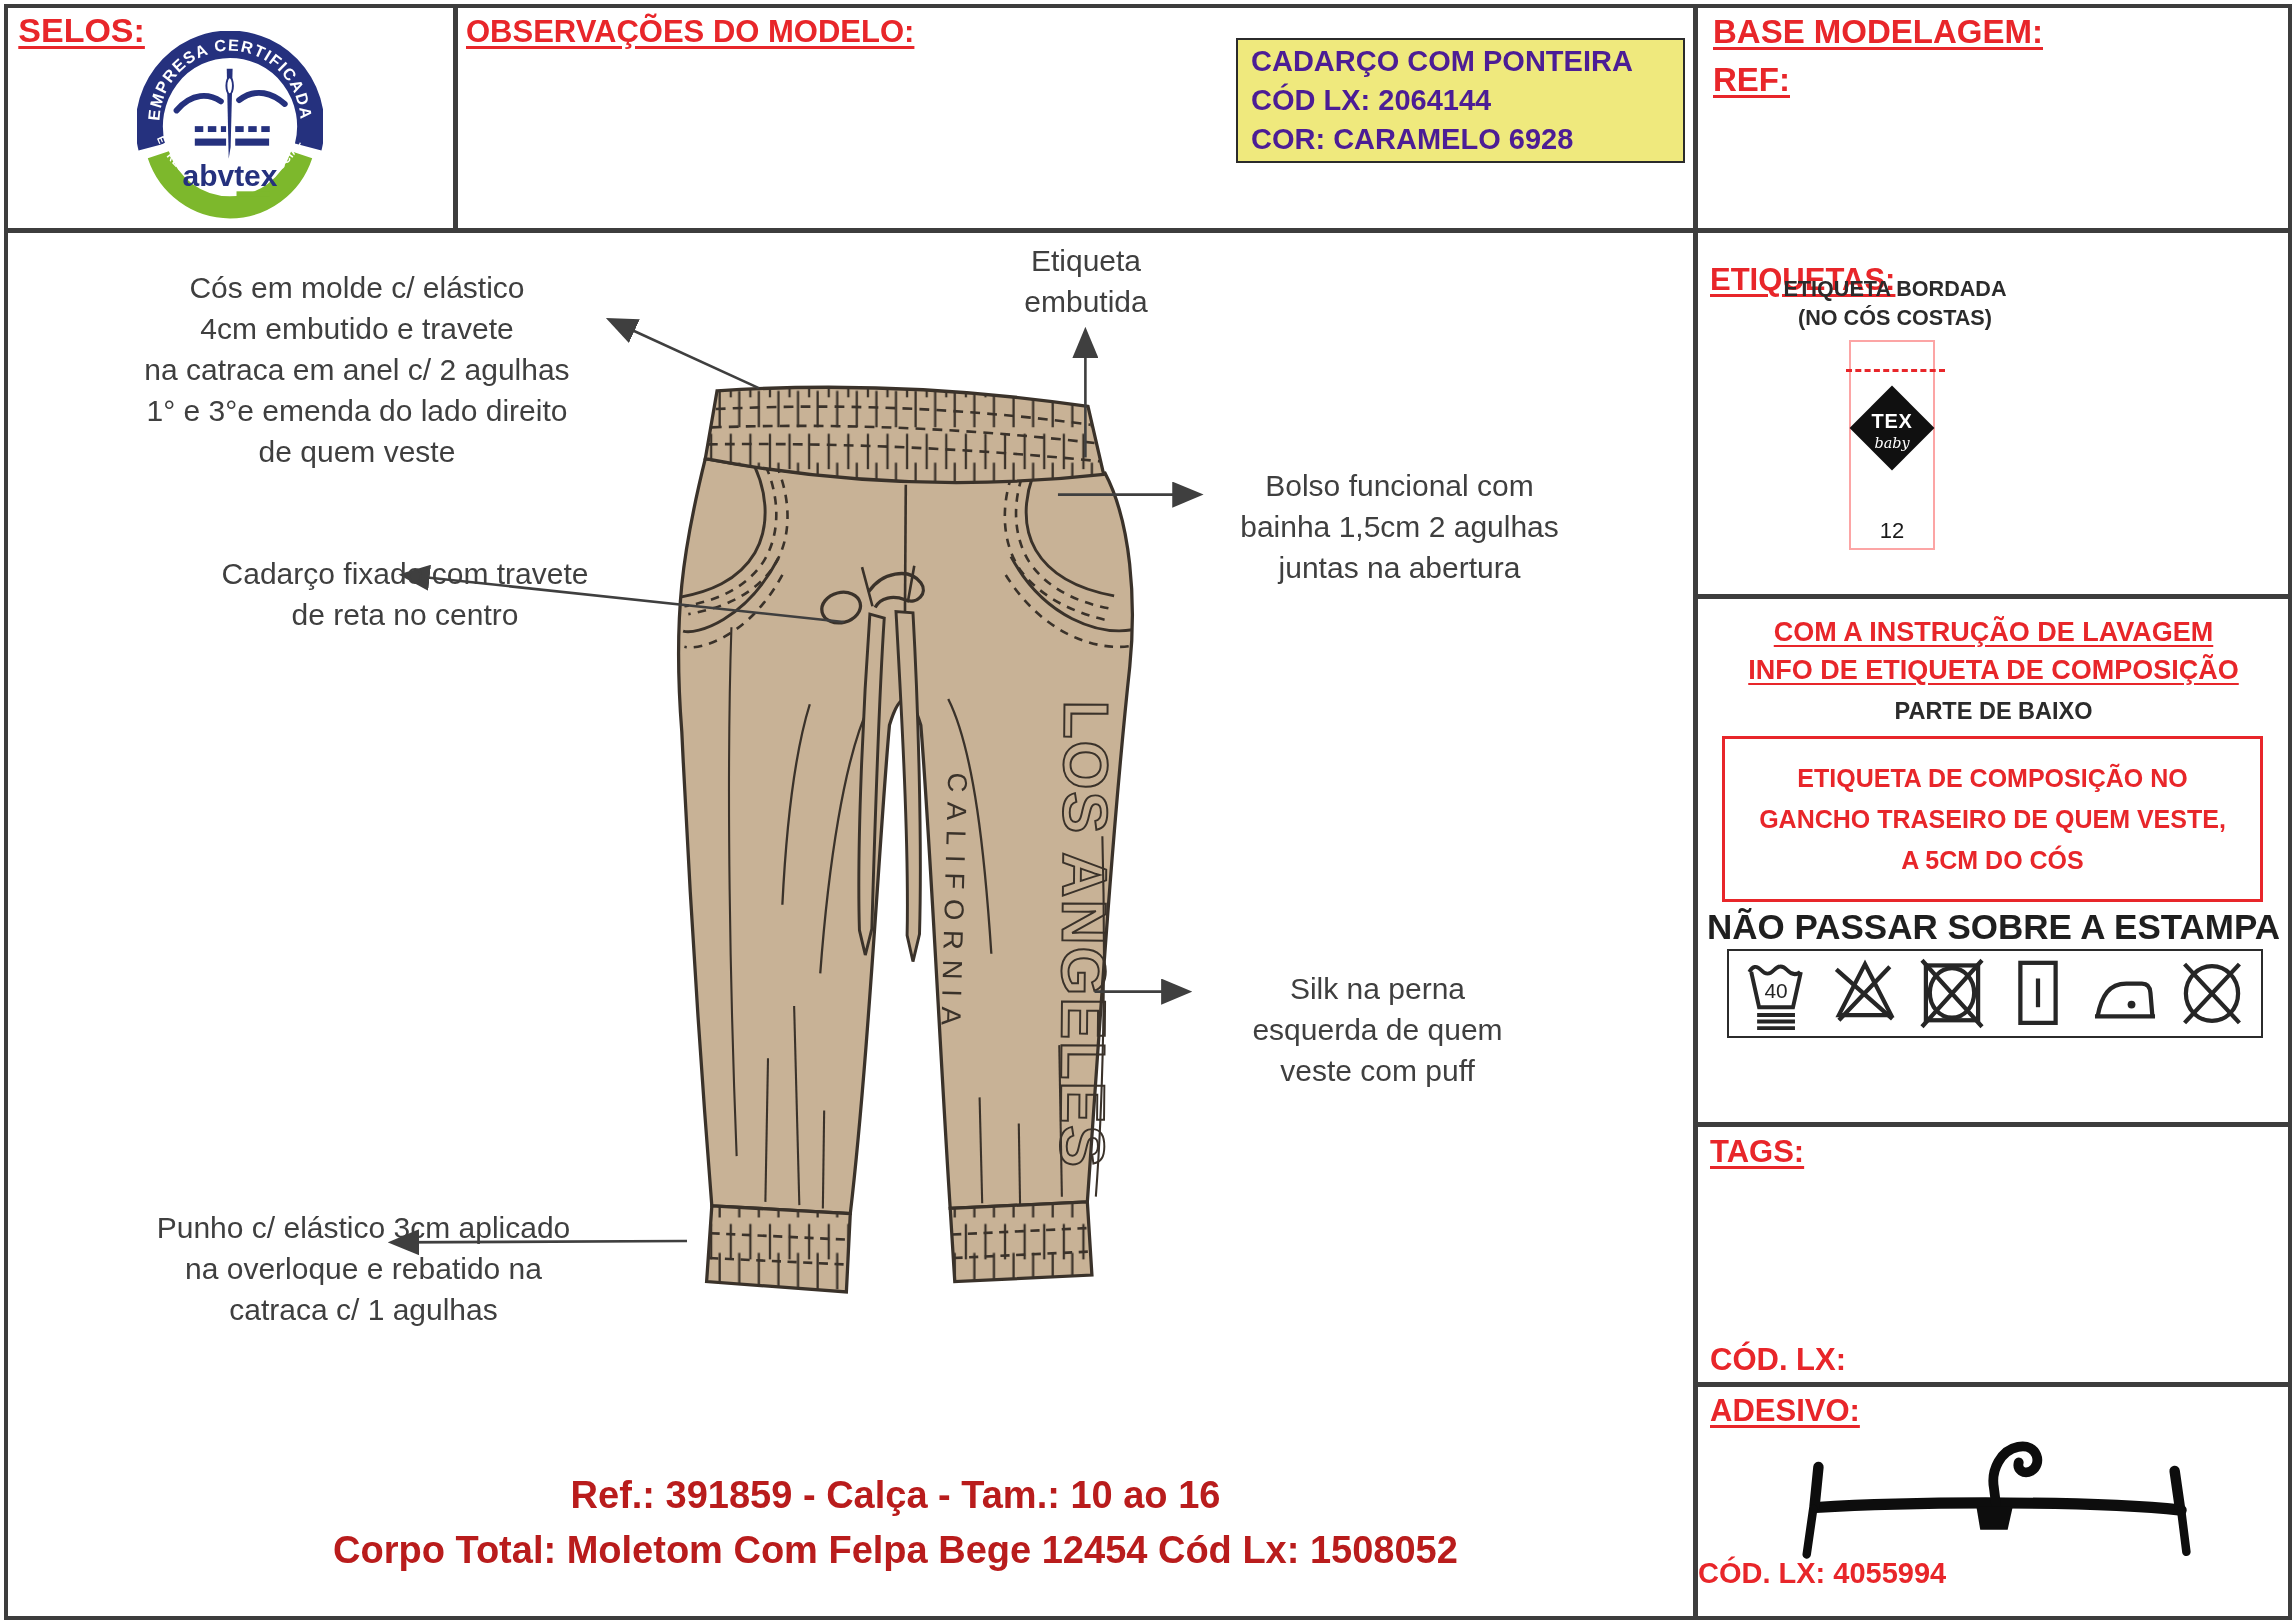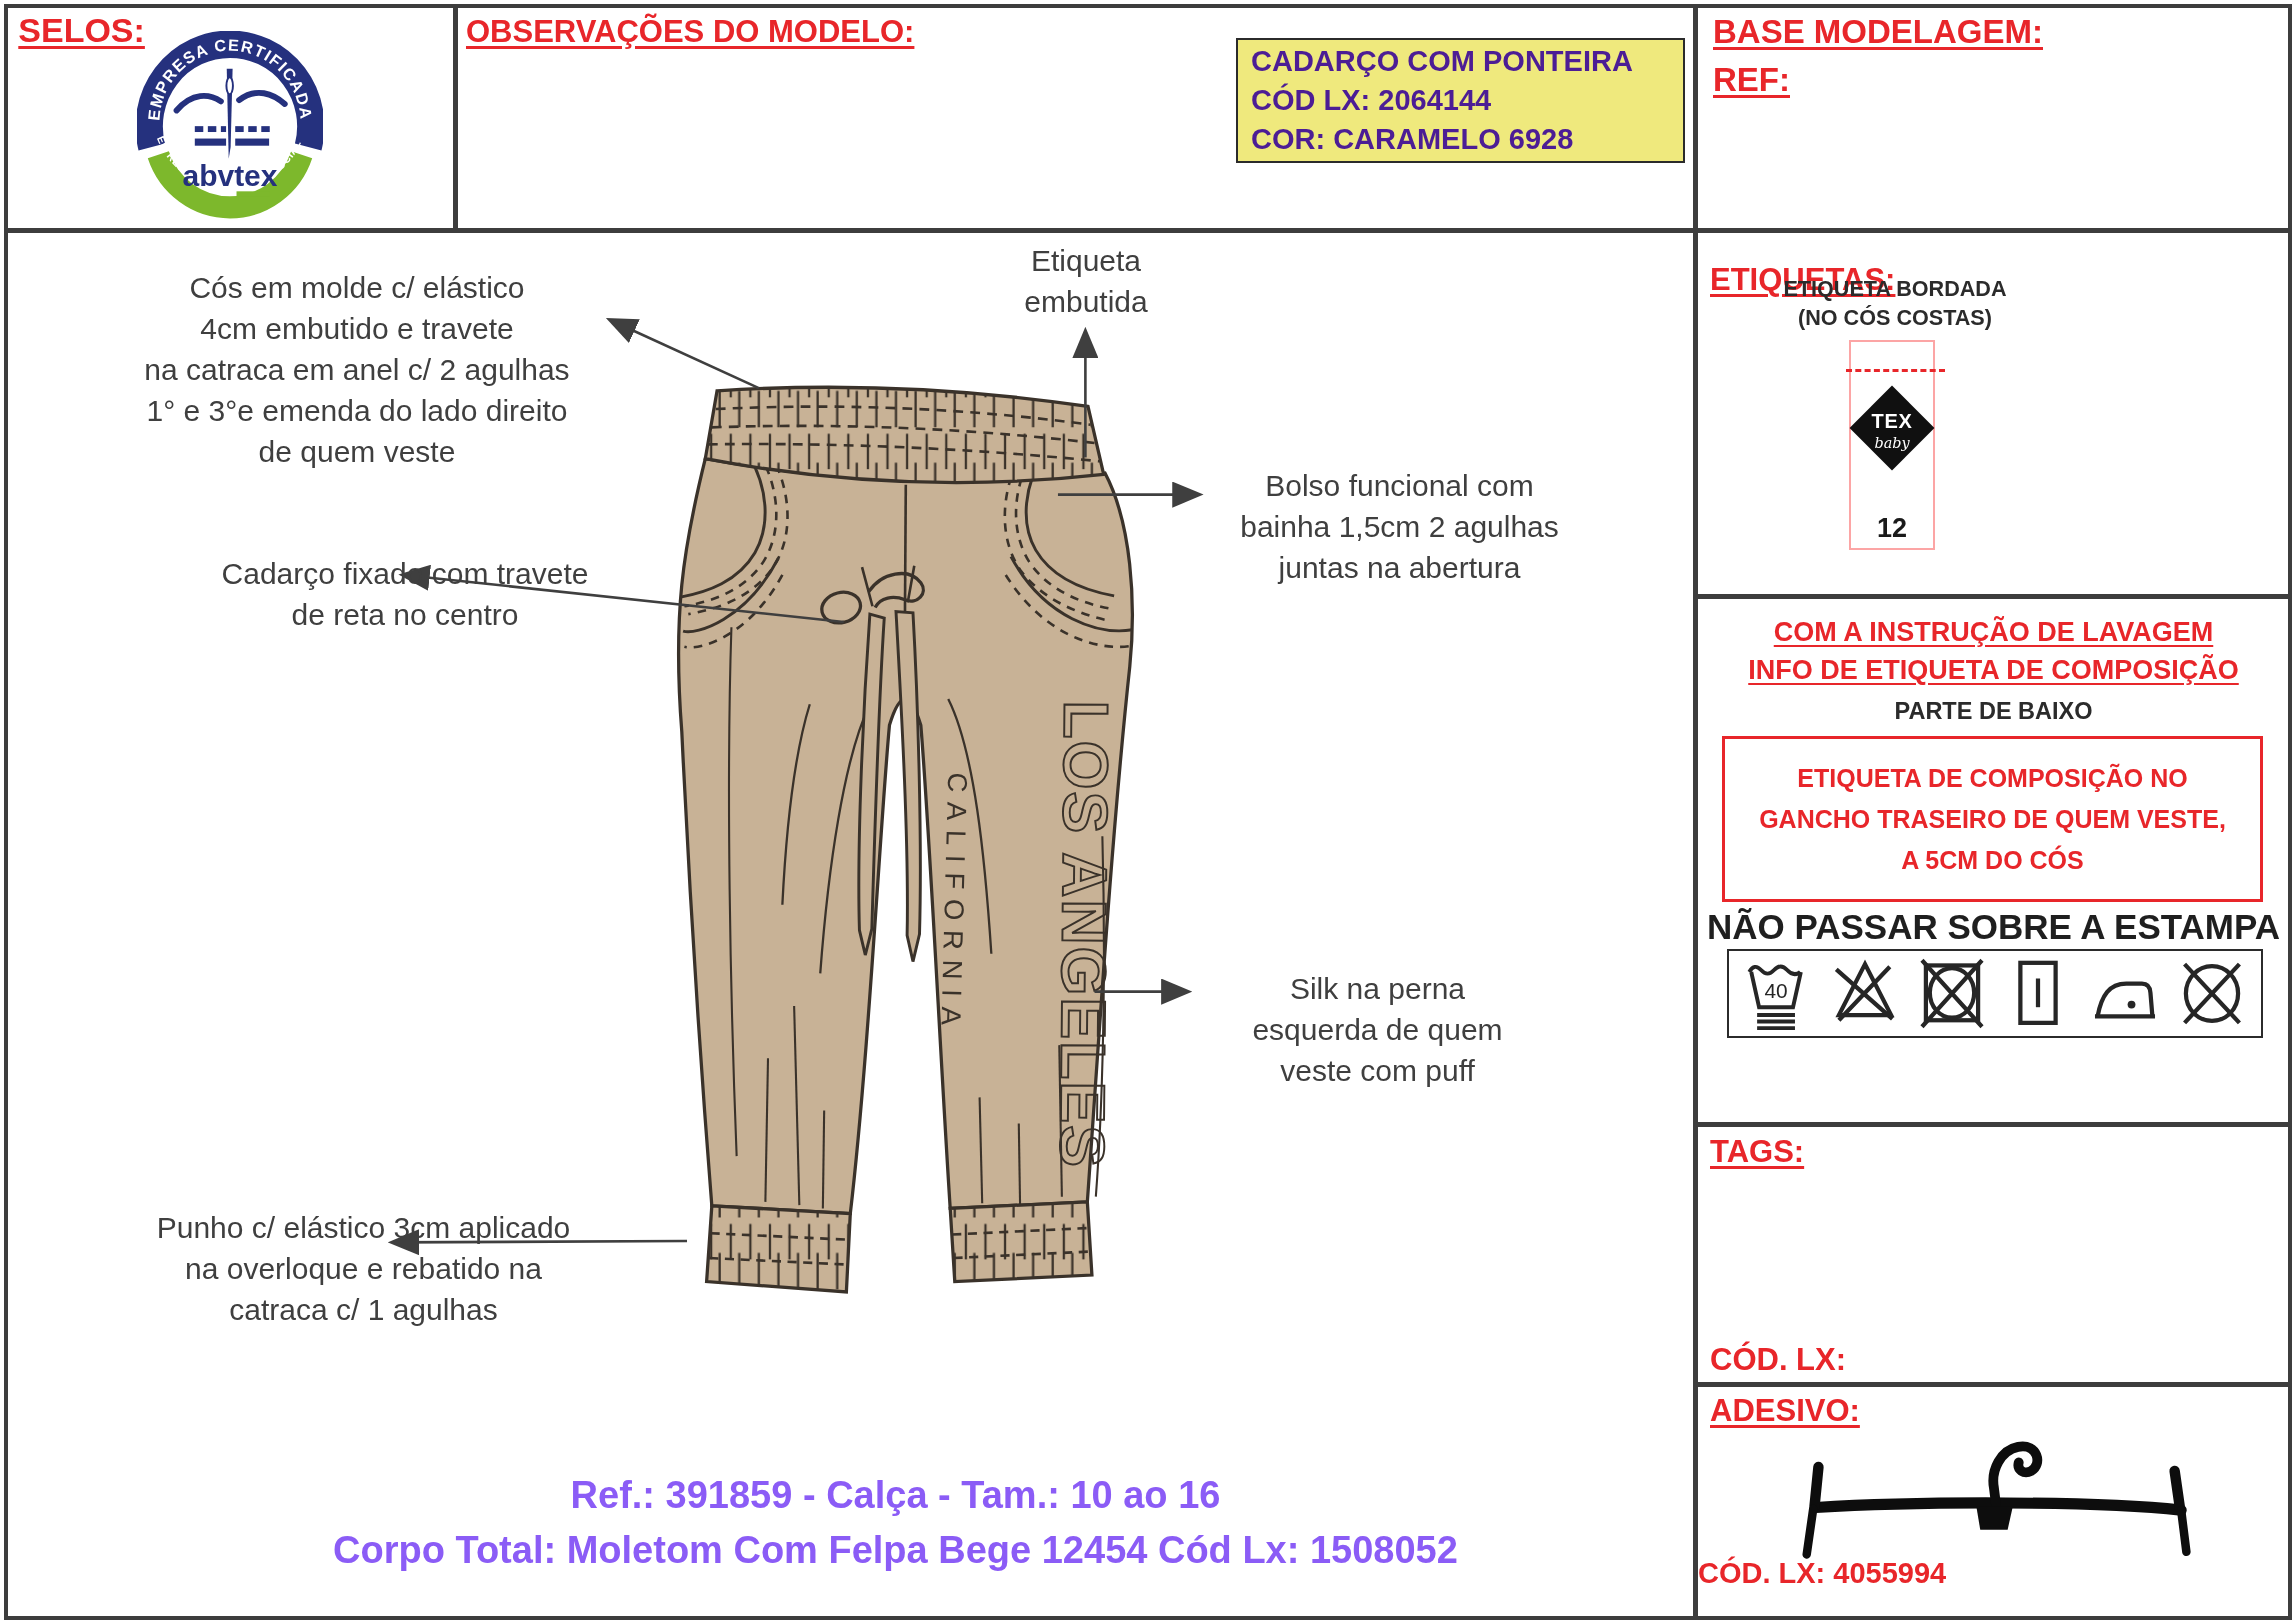--- a/index.html
+++ b/index.html
@@ -10,35 +10,35 @@
   .outer-frame{position:absolute;left:3.9px;top:3.9px;width:2288px;height:1616px;
         border:4.6px solid #3d3d3d;box-sizing:border-box;}
   .red-h{color:#e8262a;font-weight:bold;text-decoration:underline;text-underline-offset:3.9px;}
   .red-h-nl{color:#e8262a;font-weight:bold;}
   .note-box{position:absolute;left:1236px;top:38px;width:449px;height:125px;
         background:#efe97d;border:2.6px solid #2b2b2b;box-sizing:border-box;
         display:flex;flex-direction:column;justify-content:center;padding-left:13px;}
   .note-box div{font-size:29px;font-weight:bold;color:#4c1d95;line-height:39px;}
   .ann{position:absolute;color:#3f3f3f;font-size:30px;line-height:41px;text-align:center;}
   .footer-ref{position:absolute;left:105px;top:1468px;width:1581px;text-align:center;
-        color:#8b5cf6;font-weight:bold;font-size:38px;line-height:55px;}
+        color:#b91c1c;font-weight:bold;font-size:38px;line-height:55px;}
   .side-title{position:absolute;font-size:31px;}
   .etq-sub{position:absolute;left:1725px;top:274px;width:340px;text-align:center;
         color:#2b2b2b;font-weight:bold;font-size:21.6px;line-height:29px;}
   .tex-label{position:absolute;left:1849px;top:340px;width:86px;height:210px;
         background:#fff;border:2px solid #fca5a5;box-sizing:border-box;}
   .tex-dash{position:absolute;left:-5.2px;top:27.4px;width:99px;border-top:3.3px dashed #e8262a;}
   .tex-diamond{position:absolute;left:11px;top:56px;width:60px;height:60px;background:#101010;
         transform:rotate(45deg);}
   .tex-brand{position:absolute;left:0;top:68px;width:82px;text-align:center;color:#fff;
         font-weight:bold;font-size:20px;letter-spacing:0.7px;}
   .tex-baby{position:absolute;left:0;top:93px;width:82px;text-align:center;color:#fff;
         font-family:"DejaVu Serif",serif;font-style:italic;font-size:14.4px;}
   .tex-size{position:absolute;left:0;bottom:3.9px;width:82px;text-align:center;color:#1a1a1a;
-        font-weight:bold;font-size:27px;}
+        font-weight:normal;font-size:22px;}
   .info-head{position:absolute;left:1706px;top:613px;width:575px;text-align:center;}
   .info-head div{font-size:27px;line-height:38px;}
   .parte-baixo{position:absolute;left:1706px;top:698px;width:575px;text-align:center;
         color:#2b2b2b;font-weight:bold;font-size:23.5px;}
   .alert-box{position:absolute;left:1722px;top:736px;width:541px;height:166px;
         border:3.9px solid #e8262a;box-sizing:border-box;display:flex;flex-direction:column;
         justify-content:center;text-align:center;}
   .alert-box div{color:#e8262a;font-weight:bold;font-size:25px;line-height:41px;}
   .warn{position:absolute;left:1706px;top:907px;width:575px;text-align:center;
         color:#1f1f1f;font-weight:bold;font-size:35px;}

